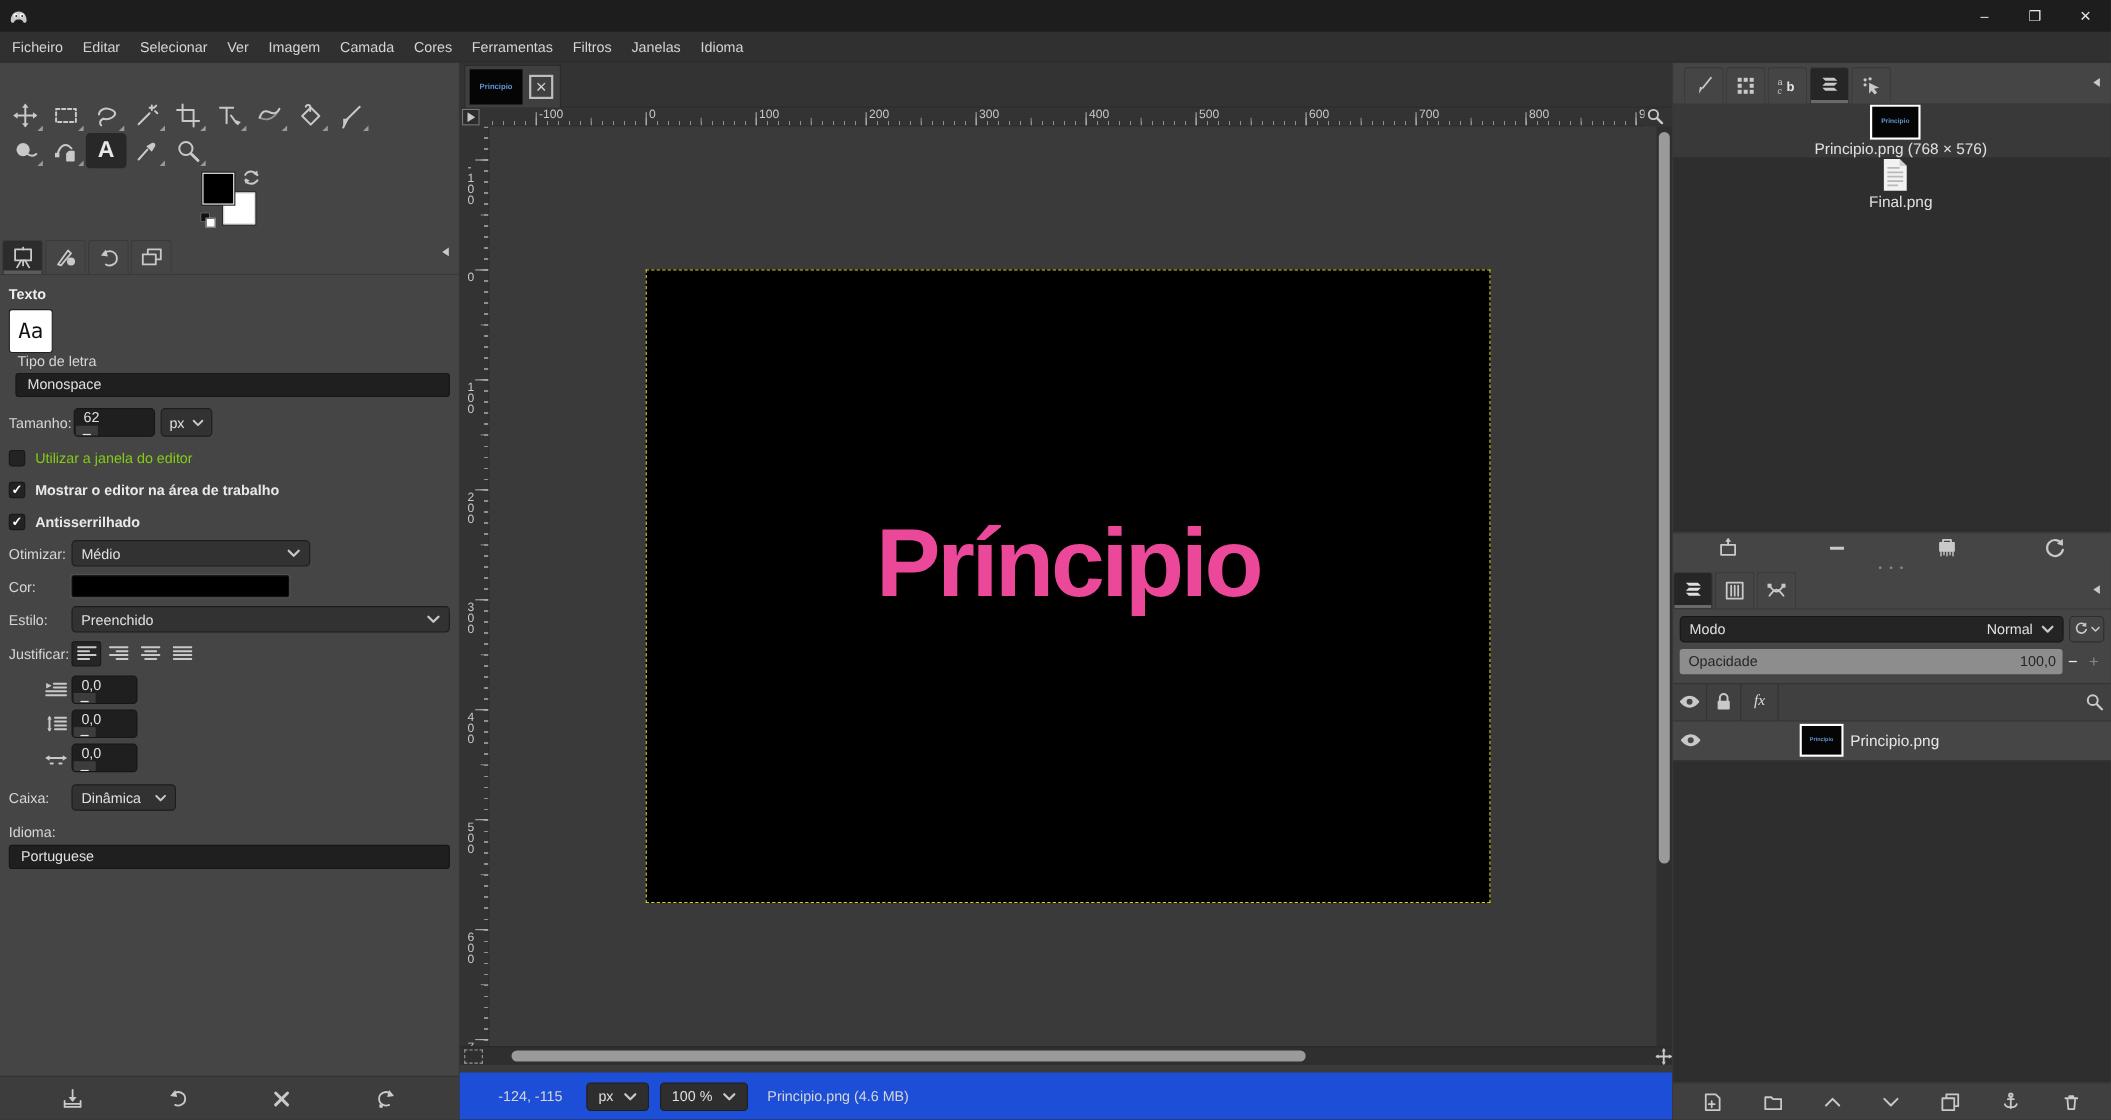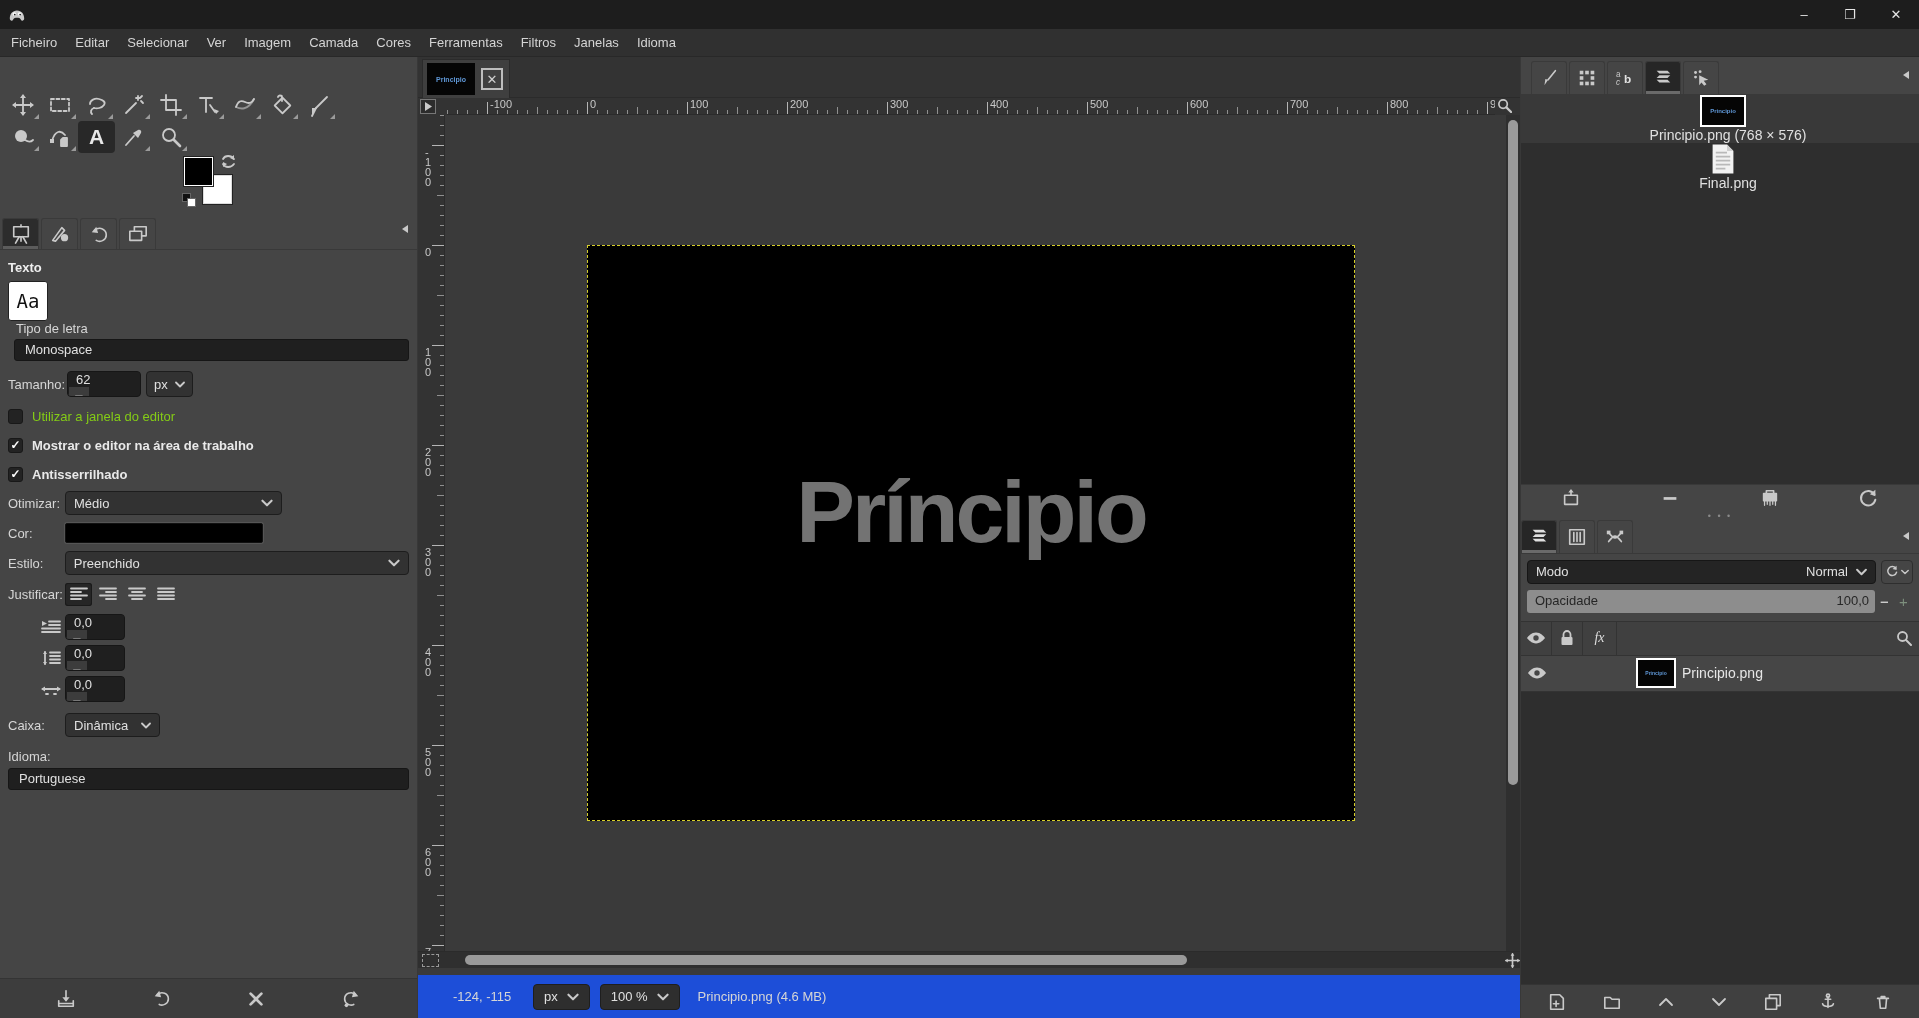--- a/index.html
+++ b/index.html
@@ -519,21 +519,21 @@
         <span class="vlab" style="top: 332px;">200</span>
         <span class="vlab" style="top: 432px;">300</span>
         <span class="vlab" style="top: 532px;">400</span>
         <span class="vlab" style="top: 632px;">500</span>
         <span class="vlab" style="top: 732px;">600</span>
         <span class="vlab" style="top: 832px;">700</span>
       </div>
 
     <div class="canvas-view">
       <div class="canvas-image">
-        <div class="canvas-text" style="color: #737373;">Príncipio</div>
+        <div class="canvas-text" style="color: #ec4899;">Príncipio</div>
       </div>
     </div>
 
     <div class="v-scroll">
         <div class="v-thumb"></div>
       </div>
 
     <div class="hscroll-row">
       <div class="qmask-btn"></div>
       <div class="h-track">

